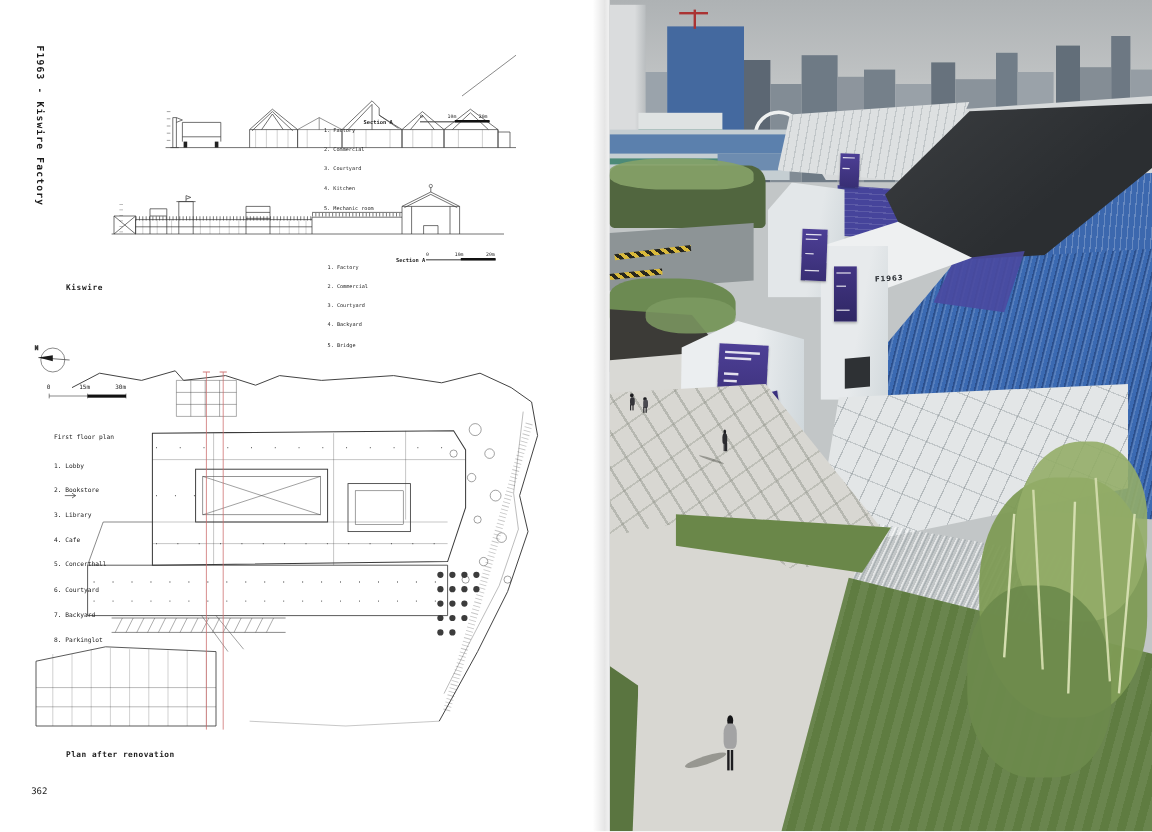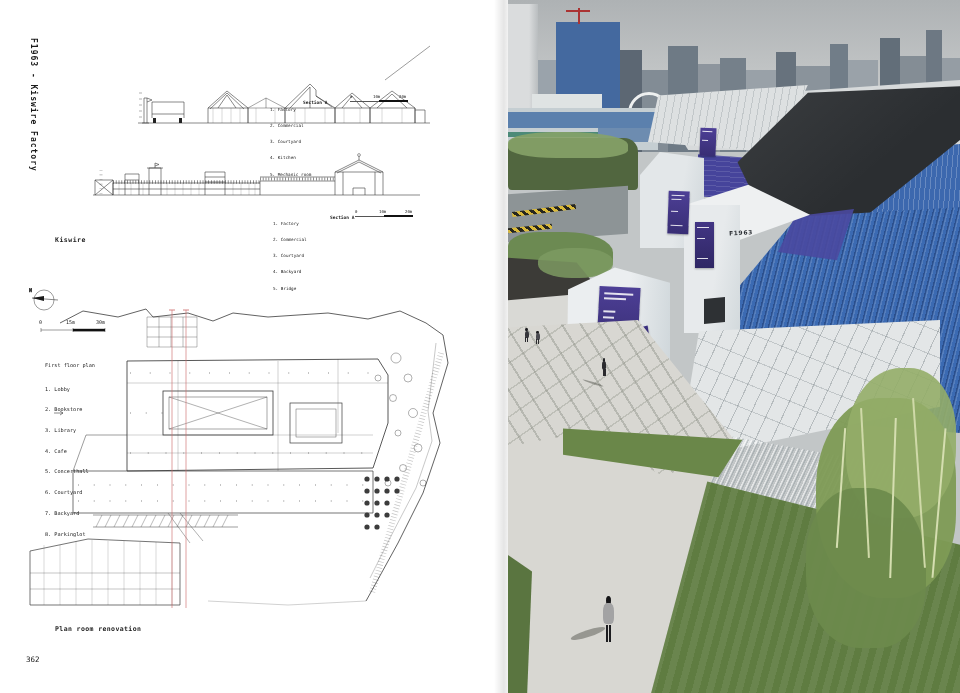--- a/index.html
+++ b/index.html
@@ -212,21 +212,21 @@
       <span class="legend-item">1. Lobby</span>
       <span class="legend-item">2. Bookstore</span>
       <span class="legend-item">3. Library</span>
       <span class="legend-item">4. Cafe</span>
       <span class="legend-item">5. Concerthall</span>
       <span class="legend-item">6. Courtyard</span>
       <span class="legend-item">7. Backyard</span>
       <span class="legend-item">8. Parkinglot</span>
     </div>
 
-    <div class="t" style="left:55px;top:625px;font-size:6.5px;font-weight:bold;letter-spacing:.4px;">Plan room renovation</div>
+    <div class="t" style="left:55px;top:625px;font-size:6.5px;font-weight:bold;letter-spacing:.4px;">Plan after renovation</div>
     <div class="t" style="left:26px;top:655px;font-size:7.5px;font-weight:normal;">362</div>
   </div>
 
   <div class="abs" style="left:494px;top:0;width:18px;height:693px;background:linear-gradient(to right,transparent,rgba(0,0,0,.10) 55%,transparent);"></div>
 
   <div id="photo">
 
     <div class="bldg" style="left:0;top:0;width:452px;height:150px;
       background:linear-gradient(180deg,#aeb2b4 0%,#c0c3c4 45%,#d3d5d5 100%);"></div>
 

